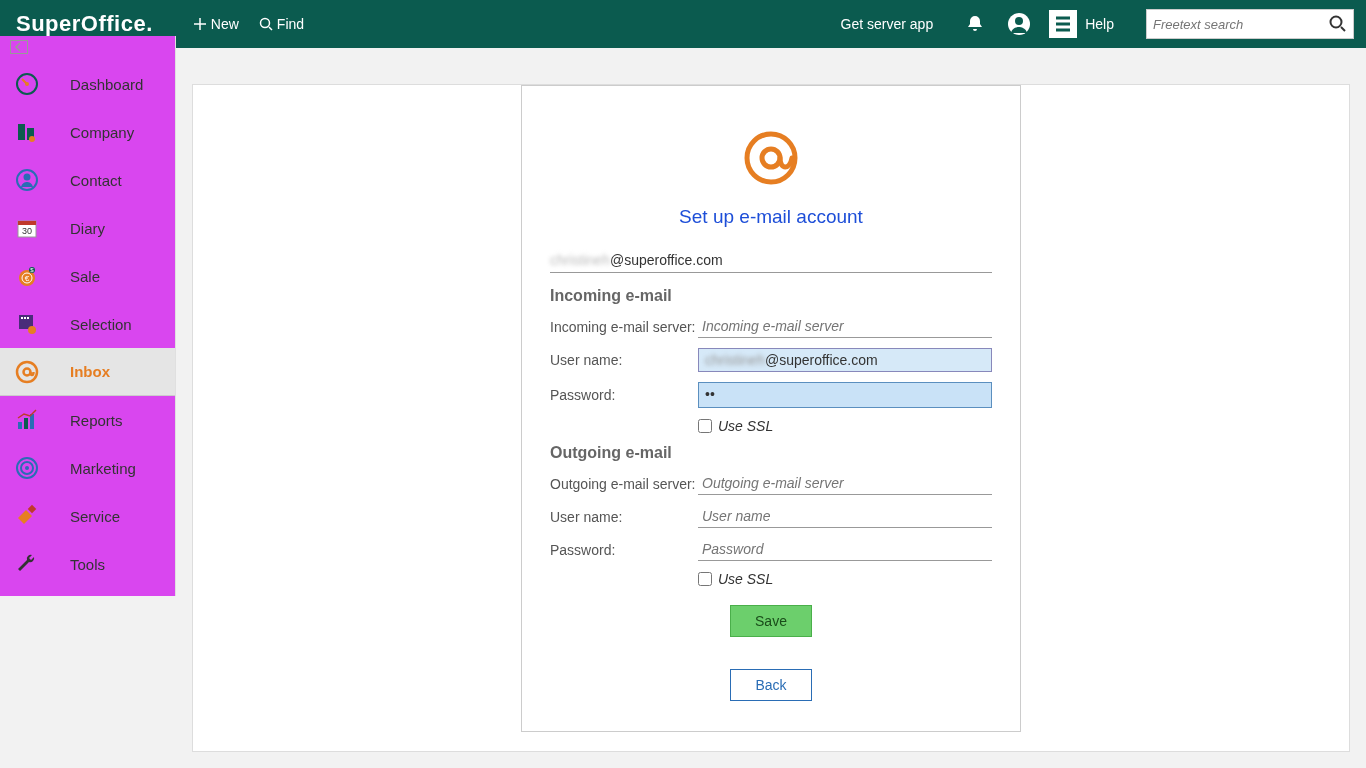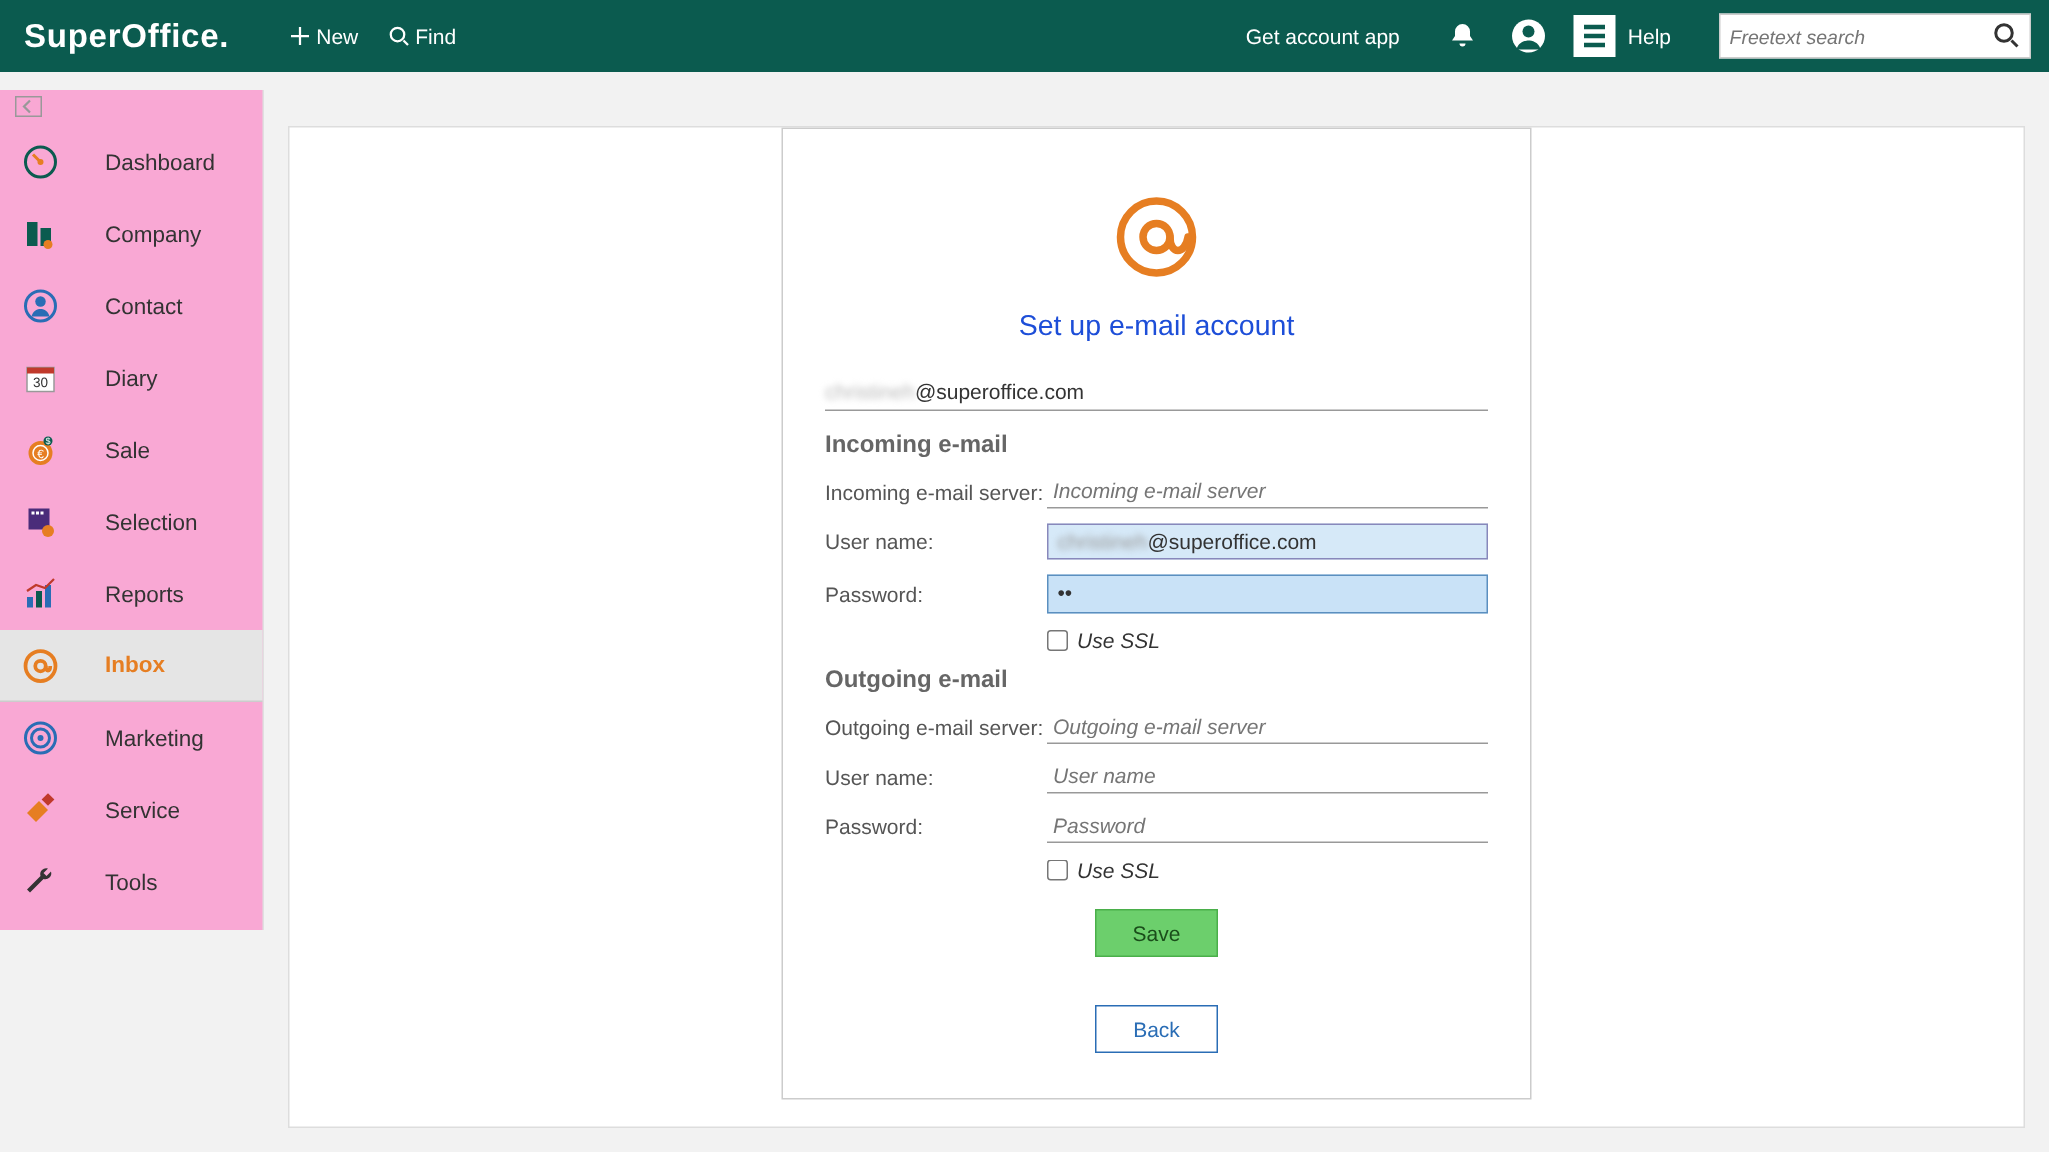--- a/index.html
+++ b/index.html
@@ -12,21 +12,21 @@
 .header-btn svg { margin-right: 4px; }
 .header-spacer { flex: 1; }
 .header-link { color: #fff; font-size: 14px; margin-right: 20px; cursor: pointer; }
 .header-icon { width: 28px; height: 28px; display: flex; align-items: center; justify-content: center; margin: 0 8px; cursor: pointer; }
 .header-square-icon { width: 28px; height: 28px; background: #fff; display: flex; align-items: center; justify-content: center; margin: 0 8px; cursor: pointer; }
 .search-box { position: relative; width: 208px; height: 30px; background: #fff; border: 1px solid #ccc; display: flex; align-items: center; padding: 0 6px; margin-left: 12px; }
 .search-box input { border: none; outline: none; width: 100%; font-size: 13px; font-style: italic; color: #555; }
 .search-box .sicon { position: absolute; right: 6px; }
 
 
-.sidebar { position: absolute; top: 60px; left: 0; width: 176px; height: 560px; background: #f9a8d4; border-right: 1px solid #e0e0e0; }
+.sidebar { position: absolute; top: 36px; left: 0; width: 176px; height: 560px; background: #d946ef; border-right: 1px solid #e0e0e0; }
 .collapse-btn { height: 24px; padding: 4px 10px; }
 .nav-item { height: 48px; display: flex; align-items: center; padding-left: 14px; cursor: pointer; font-size: 15px; color: #333; }
 .nav-item.active { background: #e5e5e5; color: #e67e22; font-weight: 600; border-bottom: 1px solid #ccc; }
 .nav-item.active .nav-label { color: #e67e22; }
 .nav-icon { width: 26px; height: 26px; margin-right: 30px; display: flex; align-items: center; justify-content: center; }
 
 
 .main { position: absolute; top: 48px; left: 176px; right: 0; bottom: 0; padding: 36px 16px 16px 16px; }
 .content-panel { background: #fff; border: 1px solid #ddd; width: 100%; height: 100%; display: flex; align-items: flex-start; justify-content: center; padding-top: 0; }
 
@@ -63,21 +63,21 @@
     <span>New</span>
   </div>
   <div class="header-btn">
     <svg width="14" height="14" viewBox="0 0 14 14">
         <circle cx="6" cy="6" r="4.5" stroke="#fff" stroke-width="1.5" fill="none"></circle>
         <path d="M10 10l3 3" stroke="#fff" stroke-width="1.5"></path>
       </svg>
     <span>Find</span>
   </div>
   <div class="header-spacer"></div>
-  <div class="header-link">Get account app</div>
+  <div class="header-link">Get server app</div>
   <div class="header-icon">
     <svg width="20" height="20" viewBox="0 0 20 20">
         <path d="M10 2a5 5 0 0 0-5 5v3l-2 3h14l-2-3V7a5 5 0 0 0-5-5zM8 15a2 2 0 0 0 4 0" fill="#fff"></path>
       </svg>
   </div>
   <div class="header-icon">
     <svg width="24" height="24" viewBox="0 0 24 24">
         <circle cx="12" cy="12" r="11" fill="#fff"></circle>
         <circle cx="12" cy="9" r="4" fill="#0b5b4f"></circle>
         <path d="M4 21c1-5 6-6 8-6s7 1 8 6" fill="#0b5b4f"></path>
@@ -163,40 +163,40 @@
         <svg width="24" height="24" viewBox="0 0 24 24">
           <rect x="4" y="3" width="14" height="14" fill="#4a2c7a"></rect>
           <rect x="6" y="5" width="2" height="2" fill="#fff"></rect>
           <rect x="9" y="5" width="2" height="2" fill="#fff"></rect>
           <rect x="12" y="5" width="2" height="2" fill="#fff"></rect>
           <circle cx="17" cy="18" r="4" fill="#e67e22"></circle>
         </svg>
       </span>
     <span class="nav-label">Selection</span>
   </div>
+  <div class="nav-item active">
+    <span class="nav-icon">
+        <svg width="26" height="26" viewBox="0 0 26 26">
+          <circle cx="13" cy="13" r="10" fill="none" stroke="#e67e22" stroke-width="2.5"></circle>
+          <circle cx="13" cy="13" r="3.5" fill="none" stroke="#e67e22" stroke-width="2.5"></circle>
+          <path d="M16.5 13c0 4 3 4 3 0" fill="none" stroke="#e67e22" stroke-width="2.5"></path>
+        </svg>
+      </span>
+    <span class="nav-label">Inbox</span>
+  </div>
   <div class="nav-item">
     <span class="nav-icon">
         <svg width="24" height="24" viewBox="0 0 24 24">
           <rect x="3" y="14" width="4" height="7" fill="#2a6db5"></rect>
           <rect x="9" y="10" width="4" height="11" fill="#0b5b4f"></rect>
           <rect x="15" y="6" width="4" height="15" fill="#2a6db5"></rect>
           <path d="M3 10l6-4 6 2 6-6" stroke="#c0392b" stroke-width="1.5" fill="none"></path>
         </svg>
       </span>
     <span class="nav-label">Reports</span>
-  </div>
-  <div class="nav-item active">
-    <span class="nav-icon">
-        <svg width="26" height="26" viewBox="0 0 26 26">
-          <circle cx="13" cy="13" r="10" fill="none" stroke="#e67e22" stroke-width="2.5"></circle>
-          <circle cx="13" cy="13" r="3.5" fill="none" stroke="#e67e22" stroke-width="2.5"></circle>
-          <path d="M16.5 13c0 4 3 4 3 0" fill="none" stroke="#e67e22" stroke-width="2.5"></path>
-        </svg>
-      </span>
-    <span class="nav-label">Inbox</span>
   </div>
   <div class="nav-item">
     <span class="nav-icon">
         <svg width="24" height="24" viewBox="0 0 24 24">
           <circle cx="12" cy="12" r="10" fill="none" stroke="#2a6db5" stroke-width="2"></circle>
           <circle cx="12" cy="12" r="6" fill="none" stroke="#2a6db5" stroke-width="2"></circle>
           <circle cx="12" cy="12" r="2" fill="#2a6db5"></circle>
         </svg>
       </span>
     <span class="nav-label">Marketing</span>

